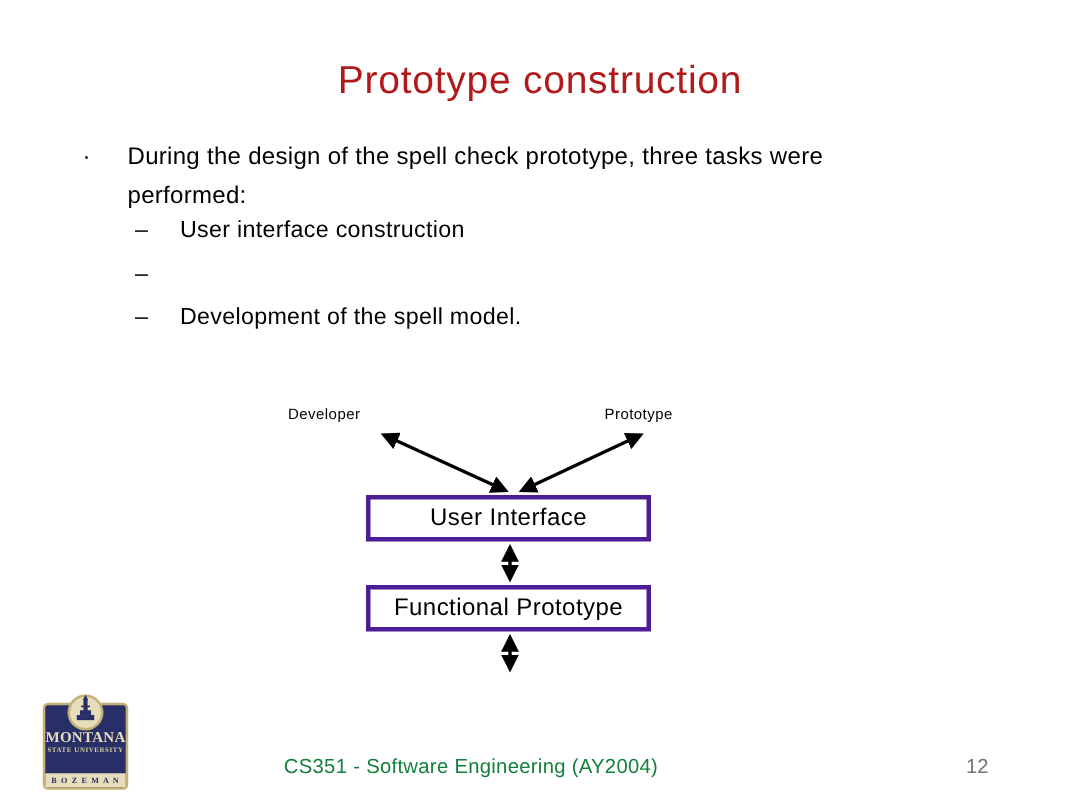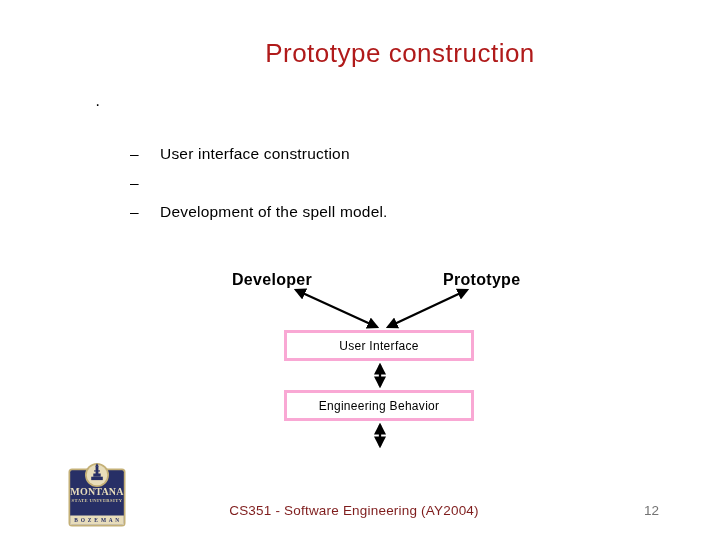--- a/index.html
+++ b/index.html
@@ -2,21 +2,21 @@
 <html><head>
 <meta charset="utf-8">
 <style>
   html,body{margin:0;padding:0;}
   body{
     width:720px;height:540px;position:relative;overflow:hidden;
     background:#ffffff;
     font-family:"Liberation Sans", sans-serif;
     color:#000;
   }
-  .slide{position:absolute;inset:0;background:#fff;margin-left:40px;}
+  .slide{position:absolute;inset:0;background:#fff;}
 
   .title{
     position:absolute;top:38px;left:0;width:720px;
     text-align:center;
     font-size:26px;letter-spacing:0.5px;
     color:#b01a1a;
   }
 
   .bullet1{
     position:absolute;top:92px;left:85px;width:545px;
@@ -31,62 +31,63 @@
   }
   .subitem{
     display:flex;
     font-size:15.5px;line-height:19px;letter-spacing:0.2px;
     margin-bottom:10px;
   }
   .subitem .dash{width:30px;flex:0 0 30px;}
 
   .actor-label{
     position:absolute;
-    font-size:16px;letter-spacing:0.3px;font-weight:bold;
+    font-size:10px;letter-spacing:0.3px;
   }
   .actor-developer{top:271px;left:192px;}
   .actor-customer{top:271px;left:403px;}
 
   .dbox{
     position:absolute;left:244px;width:184px;height:25px;
-    border:3px solid #f9a8d4;background:#fff;
+    border:3px solid #4c1d95;background:#fff;
     display:flex;align-items:center;justify-content:center;
-    font-size:12px;letter-spacing:0.3px;
+    font-size:16px;letter-spacing:0.3px;
   }
   .dbox-ui{top:330px;}
   .dbox-fb{top:390px;}
   .dbox-dm{top:450px;}
 
   .arrow-layer{
     position:absolute;inset:0;width:720px;height:540px;
     pointer-events:none;
   }
 
   .footer-text{
     position:absolute;top:503px;left:0;width:628px;
     text-align:center;
-    font-size:13.5px;color:#7f1d1d;letter-spacing:0.2px;
+    font-size:13.5px;color:#15803d;letter-spacing:0.2px;
   }
   .page-number{
     position:absolute;top:503px;right:61px;
     font-size:13.5px;color:#737373;
   }
 
   .logo{
     position:absolute;top:461px;left:28px;width:58px;height:67px;
   }
 </style>
 </head>
 <body>
 
 <div class="slide">
 
   <div class="title">Prototype construction</div>
 
   <div class="bullet1-marker">·</div>
+  <div class="bullet1">During the design of the spell check prototype, three tasks were performed:</div>
 
   <div class="sublist">
     <div class="subitem">
       <span class="dash">–</span>
       <span>User interface construction</span>
     </div>
     <div class="subitem">
       <span class="dash">–</span>
     </div>
     <div class="subitem">
@@ -104,21 +105,21 @@
         <path d="M0,0 L10,5 L0,10 z" fill="#000"></path>
       </marker>
     </defs>
     <line x1="256" y1="290" x2="337" y2="327" stroke="#000" stroke-width="2.3" marker-start="url(#ah)" marker-end="url(#ah)"></line>
     <line x1="427" y1="290" x2="348" y2="327" stroke="#000" stroke-width="2.3" marker-start="url(#ah)" marker-end="url(#ah)"></line>
     <line x1="340" y1="365" x2="340" y2="386" stroke="#000" stroke-width="2.3" marker-start="url(#ah)" marker-end="url(#ah)"></line>
     <line x1="340" y1="425" x2="340" y2="446" stroke="#000" stroke-width="2.3" marker-start="url(#ah)" marker-end="url(#ah)"></line>
   </svg>
 
   <div class="dbox dbox-ui">User Interface</div>
-  <div class="dbox dbox-fb">Engineering Behavior</div>
+  <div class="dbox dbox-fb">Functional Prototype</div>
 
   <div class="footer-text">CS351 - Software Engineering (AY2004)</div>
   <div class="page-number">12</div>
 
   <svg class="logo" viewBox="0 0 58 67" xmlns="http://www.w3.org/2000/svg">
     <rect x="0.5" y="7.5" width="57" height="58" rx="3.5" fill="#c4b077"></rect>
     <rect x="2.2" y="9.2" width="53.6" height="54.6" rx="2" fill="#272f66"></rect>
     <circle cx="29" cy="14" r="12" fill="#c4b077"></circle>
     <circle cx="29" cy="14" r="10.3" fill="#e8ddbb"></circle>
     <g fill="#272f66">

